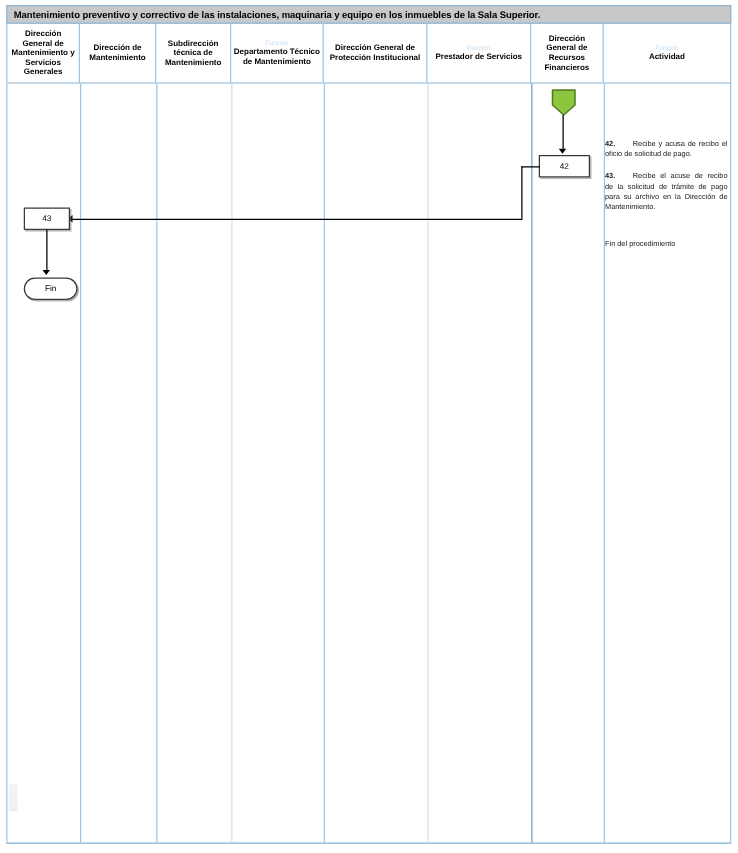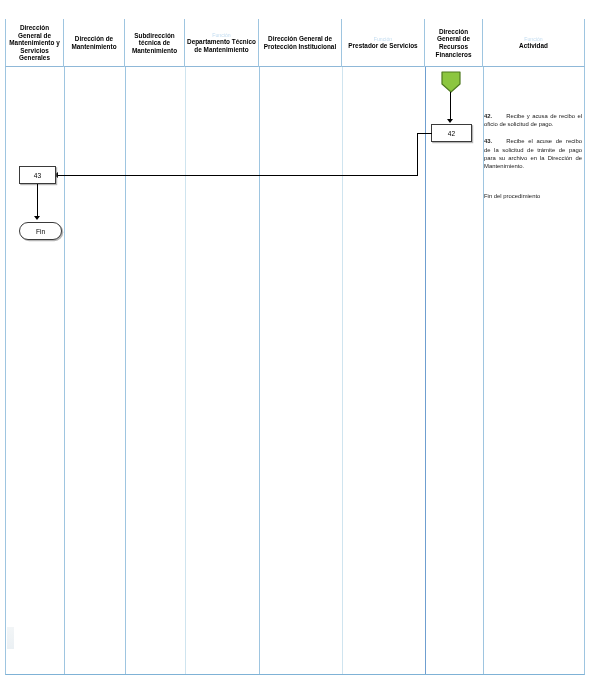--- a/index.html
+++ b/index.html
@@ -190,20 +190,21 @@
     font-size: 5.9px;
     line-height: 8.2px;
     color: #1a1a1a;
   }
 </style>
 </head>
 <body>
 
 <div id="page">
 
+  <div class="title-bar">Mantenimiento preventivo y correctivo de las instalaciones, maquinaria y equipo en los inmuebles de la Sala Superior.</div>
 
   <div class="header-row">
 
     <div class="col-head" style="left:0px; width:58px;">
       <div class="fn"></div>
       <div class="lbl">Dirección General de Mantenimiento y Servicios Generales</div>
     </div>
 
     <div class="col-head" style="left:58px; width:61px;">
       <div class="fn"></div>

